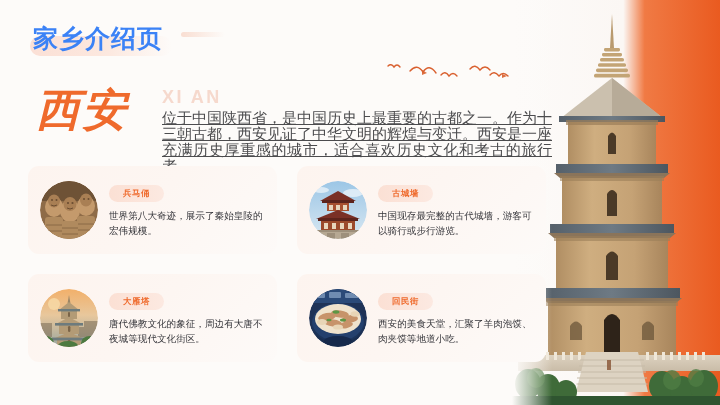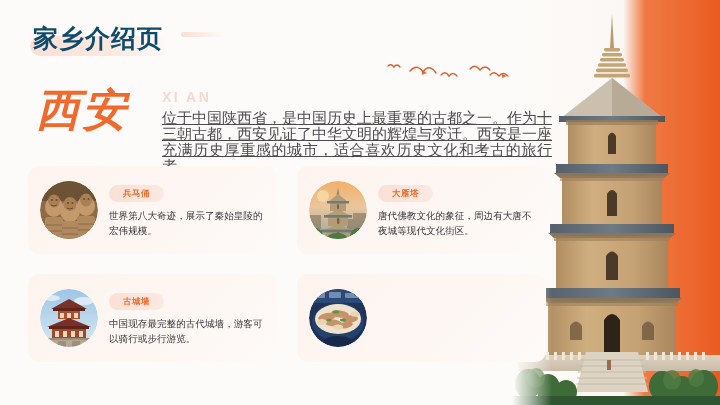--- a/index.html
+++ b/index.html
@@ -43,31 +43,31 @@
   .title-block{position:absolute;left:33px;top:20px;height:36px;}
   .title-hl{
     position:absolute;left:-3px;top:16px;width:142px;height:20px;border-radius:10px;
     background:linear-gradient(90deg,#fbe0d6 0%,#fce8df 55%,rgba(252,236,229,0) 100%);
   }
   .title-dash{
     position:absolute;left:148px;top:12px;width:44px;height:5px;border-radius:3px;
     background:linear-gradient(90deg,#f9ded2 0%,rgba(249,222,210,0) 100%);
   }
   .title-text{
-    position:relative;font-size:25px;font-weight:bold;color:#0c4a6e;letter-spacing:1px;
+    position:relative;font-size:25px;font-weight:bold;color:#3b82f6;letter-spacing:1px;
     line-height:36px;white-space:nowrap;
   }
 
   
   .hero-cn{
     position:absolute;left:36px;top:84px;font-size:44px;font-weight:bold;
     color:#ef6a2c;letter-spacing:2px;line-height:52px;white-space:nowrap;font-style:italic;
   }
   .hero-en{
-    position:absolute;left:162px;top:86px;font-size:14px;font-weight:bold;
+    position:absolute;left:162px;top:86px;font-size:18px;font-weight:bold;
     color:#f6d9cd;letter-spacing:2.5px;line-height:22px;white-space:nowrap;text-align:center;
   }
   .hero-desc{
     position:absolute;left:162px;top:110px;width:390px;
     font-size:15px;line-height:16px;color:#4c4c4e;text-align:justify;text-decoration:underline;
   }
 
   
   .birds{position:absolute;left:378px;top:55px;width:160px;height:34px;}
   .birds svg{width:160px;height:34px;display:block;}
@@ -303,20 +303,72 @@
       <div class="card-body">
         <span class="badge">兵马俑</span>
         <div class="card-text">世界第八大奇迹，展示了秦始皇陵的宏伟规模。</div>
       </div>
     </div>
 
     <div class="card">
       <div class="card-thumb">
         <svg viewBox="0 0 58 58" aria-hidden="true">
           <defs>
+            <clipPath id="c3">
+                <circle cx="29" cy="29" r="29"></circle>
+              </clipPath>
+            <linearGradient id="sky3" x1="0" y1="0" x2="0" y2="1">
+              <stop offset="0%" stop-color="#9cc6e6"></stop>
+              <stop offset="100%" stop-color="#d9e8f2"></stop>
+            </linearGradient>
+          </defs>
+          <g clip-path="url(#c3)">
+            <rect width="58" height="58" fill="url(#sky3)"></rect>
+            <g fill="#ffffff" opacity=".6">
+              <ellipse cx="44" cy="12" rx="10" ry="4"></ellipse>
+              <ellipse cx="12" cy="9" rx="8" ry="3"></ellipse>
+            </g>
+            <path d="M29 10 L47 20 L11 20 Z" fill="#7a3026"></path>
+            <rect x="13" y="19" width="32" height="3" fill="#5d241c"></rect>
+            <rect x="18" y="22" width="22" height="8" fill="#a8502f"></rect>
+            <g fill="#e8d6bd">
+              <rect x="20" y="24" width="4" height="5"></rect>
+              <rect x="27" y="24" width="4" height="5"></rect>
+              <rect x="34" y="24" width="4" height="5"></rect>
+            </g>
+            <path d="M29 29 L51 38 L7 38 Z" fill="#7a3026"></path>
+            <rect x="9" y="37" width="40" height="3" fill="#5d241c"></rect>
+            <rect x="12" y="40" width="34" height="10" fill="#9c4a2c"></rect>
+            <g fill="#e8d6bd">
+              <rect x="15" y="42" width="4" height="6"></rect>
+              <rect x="23" y="42" width="4" height="6"></rect>
+              <rect x="31" y="42" width="4" height="6"></rect>
+              <rect x="39" y="42" width="4" height="6"></rect>
+            </g>
+            <rect x="0" y="49" width="58" height="9" fill="#b6a893"></rect>
+            <g fill="#9d8f7b">
+              <rect x="0" y="49" width="58" height="2"></rect>
+              <rect x="4" y="52" width="8" height="6"></rect>
+              <rect x="18" y="52" width="8" height="6"></rect>
+              <rect x="32" y="52" width="8" height="6"></rect>
+              <rect x="46" y="52" width="8" height="6"></rect>
+            </g>
+          </g>
+        </svg>
+      </div>
+      <div class="card-body">
+        <span class="badge">古城墙</span>
+        <div class="card-text">中国现存最完整的古代城墙，游客可以骑行或步行游览。</div>
+      </div>
+    </div>
+
+    <div class="card">
+      <div class="card-thumb">
+        <svg viewBox="0 0 58 58" aria-hidden="true">
+          <defs>
             <clipPath id="c2">
                 <circle cx="29" cy="29" r="29"></circle>
               </clipPath>
             <linearGradient id="dusk" x1="0" y1="0" x2="0" y2="1">
               <stop offset="0%" stop-color="#f2b06a"></stop>
               <stop offset="45%" stop-color="#e8c79c"></stop>
               <stop offset="100%" stop-color="#9aa6a0"></stop>
             </linearGradient>
           </defs>
           <g clip-path="url(#c2)">
@@ -357,72 +409,20 @@
       <div class="card-body">
         <span class="badge">大雁塔</span>
         <div class="card-text">唐代佛教文化的象征，周边有大唐不夜城等现代文化街区。</div>
       </div>
     </div>
 
     <div class="card">
       <div class="card-thumb">
         <svg viewBox="0 0 58 58" aria-hidden="true">
           <defs>
-            <clipPath id="c3">
-                <circle cx="29" cy="29" r="29"></circle>
-              </clipPath>
-            <linearGradient id="sky3" x1="0" y1="0" x2="0" y2="1">
-              <stop offset="0%" stop-color="#9cc6e6"></stop>
-              <stop offset="100%" stop-color="#d9e8f2"></stop>
-            </linearGradient>
-          </defs>
-          <g clip-path="url(#c3)">
-            <rect width="58" height="58" fill="url(#sky3)"></rect>
-            <g fill="#ffffff" opacity=".6">
-              <ellipse cx="44" cy="12" rx="10" ry="4"></ellipse>
-              <ellipse cx="12" cy="9" rx="8" ry="3"></ellipse>
-            </g>
-            <path d="M29 10 L47 20 L11 20 Z" fill="#7a3026"></path>
-            <rect x="13" y="19" width="32" height="3" fill="#5d241c"></rect>
-            <rect x="18" y="22" width="22" height="8" fill="#a8502f"></rect>
-            <g fill="#e8d6bd">
-              <rect x="20" y="24" width="4" height="5"></rect>
-              <rect x="27" y="24" width="4" height="5"></rect>
-              <rect x="34" y="24" width="4" height="5"></rect>
-            </g>
-            <path d="M29 29 L51 38 L7 38 Z" fill="#7a3026"></path>
-            <rect x="9" y="37" width="40" height="3" fill="#5d241c"></rect>
-            <rect x="12" y="40" width="34" height="10" fill="#9c4a2c"></rect>
-            <g fill="#e8d6bd">
-              <rect x="15" y="42" width="4" height="6"></rect>
-              <rect x="23" y="42" width="4" height="6"></rect>
-              <rect x="31" y="42" width="4" height="6"></rect>
-              <rect x="39" y="42" width="4" height="6"></rect>
-            </g>
-            <rect x="0" y="49" width="58" height="9" fill="#b6a893"></rect>
-            <g fill="#9d8f7b">
-              <rect x="0" y="49" width="58" height="2"></rect>
-              <rect x="4" y="52" width="8" height="6"></rect>
-              <rect x="18" y="52" width="8" height="6"></rect>
-              <rect x="32" y="52" width="8" height="6"></rect>
-              <rect x="46" y="52" width="8" height="6"></rect>
-            </g>
-          </g>
-        </svg>
-      </div>
-      <div class="card-body">
-        <span class="badge">古城墙</span>
-        <div class="card-text">中国现存最完整的古代城墙，游客可以骑行或步行游览。</div>
-      </div>
-    </div>
-
-    <div class="card">
-      <div class="card-thumb">
-        <svg viewBox="0 0 58 58" aria-hidden="true">
-          <defs>
               <clipPath id="c4">
                 <circle cx="29" cy="29" r="29"></circle>
               </clipPath>
             </defs>
           <g clip-path="url(#c4)">
             <rect width="58" height="58" fill="#1f3357"></rect>
             <rect y="0" width="58" height="14" fill="#2b4a78"></rect>
             <g fill="#8fa8c9" opacity=".7">
               <rect x="6" y="4" width="10" height="5" rx="1"></rect>
               <rect x="20" y="3" width="12" height="6" rx="1"></rect>
@@ -445,16 +445,20 @@
             <g fill="#5c9644">
               <ellipse cx="27" cy="23" rx="3.4" ry="1.7"></ellipse>
               <ellipse cx="34" cy="31" rx="3" ry="1.5"></ellipse>
               <ellipse cx="20" cy="31" rx="2.6" ry="1.3"></ellipse>
             </g>
             <path d="M3 32 a26 20 0 0 0 52 0 a26 26 0 0 1 -52 0 z" fill="#16294b" opacity=".55"></path>
             <ellipse cx="29" cy="52" rx="14" ry="5" fill="#16294b"></ellipse>
           </g>
         </svg>
       </div>
+      <div class="card-body">
+        <span class="badge">回民街</span>
+        <div class="card-text">西安的美食天堂，汇聚了羊肉泡馍、肉夹馍等地道小吃。</div>
+      </div>
     </div>
 
   </div>
 </div>
 
 </body></html>

